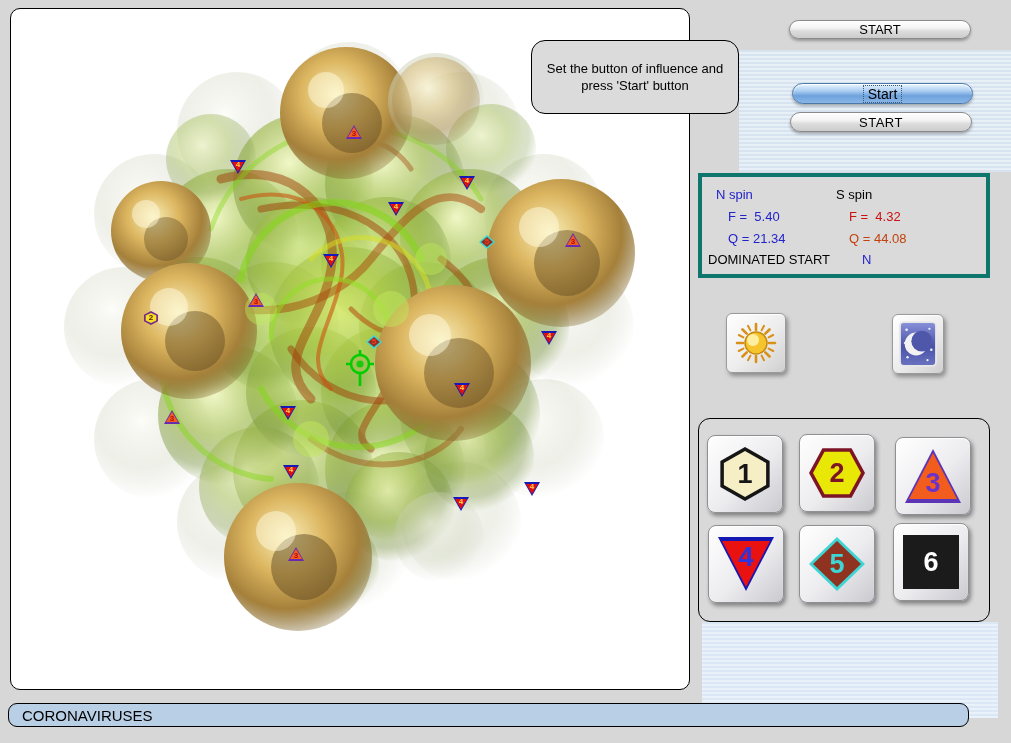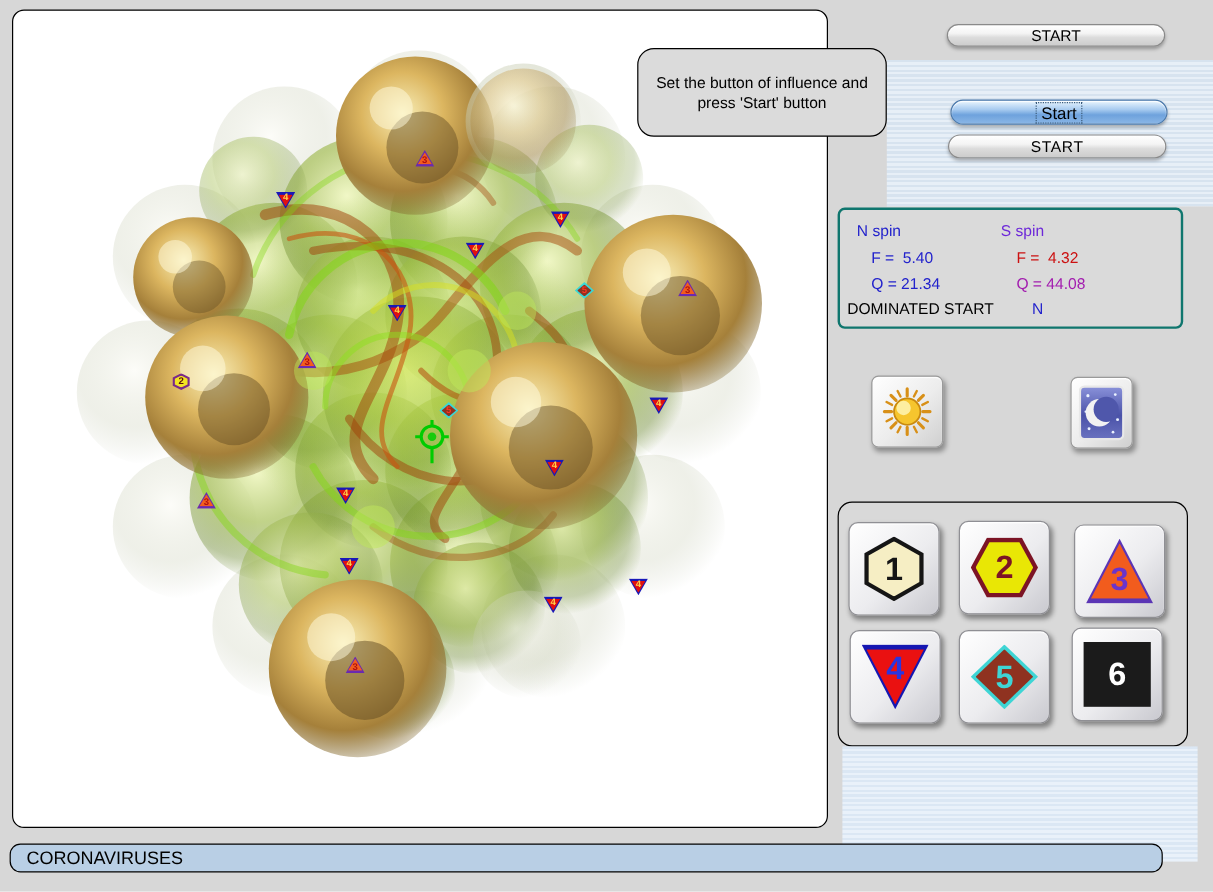--- a/index.html
+++ b/index.html
@@ -62,21 +62,21 @@
     border-color:#4a78aa;
     background:linear-gradient(#eaf6ff,#a8cbf0 38%,#6ea2dd 62%,#8ab6e6);
   }
   .pill .focus-rect{border:1px dotted #3a5a7a;padding:0 4px;font-size:14px;}
   .btn-exit{left:789px;top:20px;width:182px;height:19px;}
   .btn-pause{left:792px;top:83px;width:181px;height:21px;z-index:2;font-size:14px;}
   .btn-start{left:790px;top:112px;width:182px;height:20px;letter-spacing:.5px;}
 
   .spin-panel{
     position:absolute;left:698px;top:173px;width:284px;height:97px;
-    background:#dadada;border:2px solid #0f766e;border-radius:6px;
+    background:#dadada;border:4px solid #0f766e;border-radius:0;
     font-size:13px;
   }
   .spin-panel .t{position:absolute;white-space:pre;}
 
   .mode-btn{
     position:absolute;border-radius:6px;border:1px solid #9a9a9a;
     background:linear-gradient(135deg,#ffffff,#ececec 55%,#cfcfcf);
     box-shadow:2px 3px 4px rgba(0,0,0,.35),inset 0 1px 1px #fff;
     display:flex;align-items:center;justify-content:center;cursor:pointer;
   }
@@ -361,25 +361,25 @@
 </button>
 <button class="pill blue btn-pause">
   <span class="focus-rect">Start</span>
 </button>
 <button class="pill btn-start">
   <span>START</span>
 </button>
 
 <div class="spin-panel">
   <span class="t" style="left:14px;top:10px;color:#2222cc">N spin</span>
-  <span class="t" style="left:134px;top:10px;color:#6d28d9">S spin</span>
+  <span class="t" style="left:134px;top:10px;color:#000000">S spin</span>
   <span class="t" style="left:26px;top:32px;color:#2222cc">F =  5.40</span>
   <span class="t" style="left:147px;top:32px;color:#cc1111">F =  4.32</span>
   <span class="t" style="left:26px;top:54px;color:#2222cc">Q = 21.34</span>
-  <span class="t" style="left:147px;top:54px;color:#a21caf">Q = 44.08</span>
+  <span class="t" style="left:147px;top:54px;color:#c2410c">Q = 44.08</span>
   <span class="t" style="left:6px;top:75px;color:#000">DOMINATED START</span>
   <span class="t" style="left:160px;top:75px;color:#2222cc">N</span>
 </div>
 
 <button class="mode-btn btn-day">
   <svg width="44" height="44" viewBox="0 0 44 44">
     <g stroke="#d89018" stroke-width="2.6" stroke-linecap="round">
       <path d="M22,3 v6 M22,35 v6 M3,22 h6 M35,22 h6 M8.5,8.5 l4.2,4.2 M31.3,31.3 l4.2,4.2 M8.5,35.5 l4.2,-4.2 M31.3,12.7 l4.2,-4.2"></path>
       <path d="M14,4.8 l2.4,4.6 M30,4.8 l-2.4,4.6 M4.8,14 l4.6,2.4 M4.8,30 l4.6,-2.4 M39.2,14 l-4.6,2.4 M39.2,30 l-4.6,-2.4 M14,39.2 l2.4,-4.6 M30,39.2 l-2.4,-4.6" stroke-width="2"></path>
     </g>

